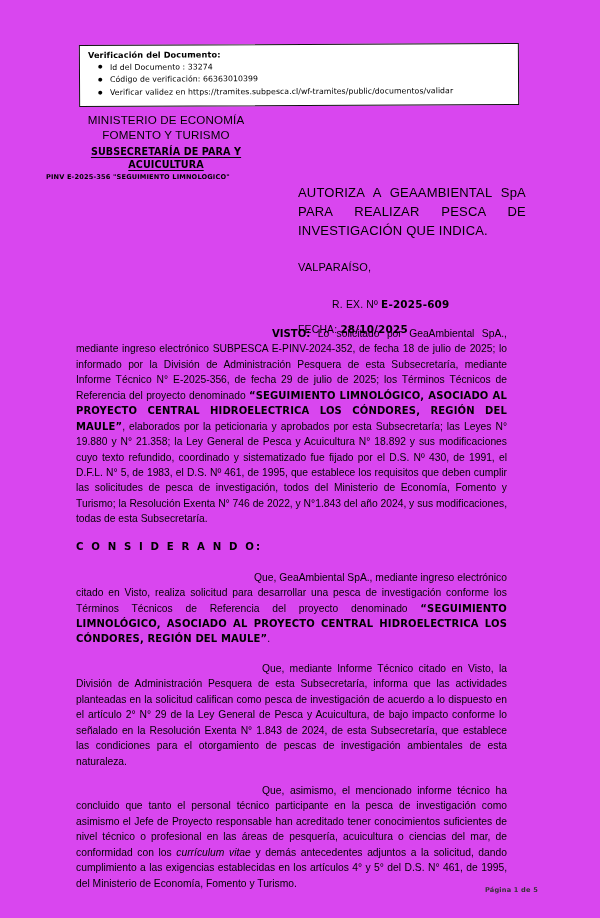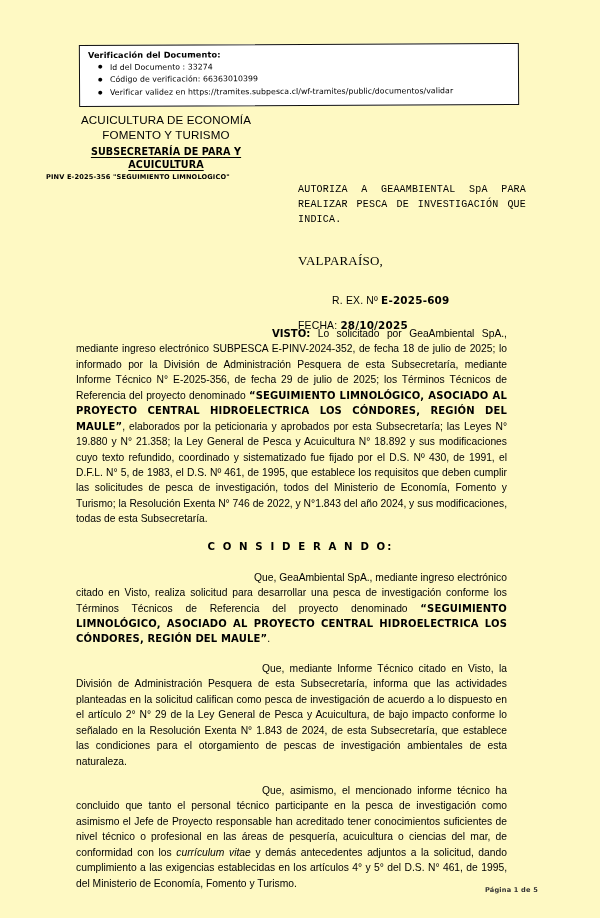--- a/index.html
+++ b/index.html
@@ -13,21 +13,21 @@
     font-family: "DejaVu Sans", sans-serif;
     color: #000000;
     position: relative;
     overflow: hidden;
   }
 
   .page {
     position: relative;
     width: 600px;
     height: 918px;
-    background: #fef9c3;
+    background: #d946ef;
   }
 
   
   .verif-box {
     position: absolute;
     left: 79px;
     top: 44px;
     width: 440px;
     box-sizing: border-box;
     border: 1.6px solid #111;
@@ -106,32 +106,32 @@
   }
 
   
   .right-block {
     position: absolute;
     left: 298px;
     top: 183px;
     width: 228px;
   }
   .subject {
-    font-family: Liberation Mono, monospace;
-    font-size: 10px;
+    font-family: Liberation Sans, sans-serif;
+    font-size: 13px;
     line-height: 1.48;
     text-align: justify;
     text-align-last: left;
     letter-spacing: 0.2px;
   }
   .place {
-    font-family: Liberation Serif, serif;
-    font-size: 13px;
-    letter-spacing: 0.2px;
-    margin-top: 26px;
+    font-family: Liberation Sans, sans-serif;
+    font-size: 11px;
+    letter-spacing: 0.2px;
+    margin-top: 20px;
   }
   .resline {
     font-family: "Liberation Sans", sans-serif;
     font-size: 10.4px;
     letter-spacing: 0.2px;
     margin-top: 25px;
     padding-left: 34px;
   }
   .resline .val {
     font-family: "DejaVu Sans", sans-serif;
@@ -176,21 +176,21 @@
     font-size: 10.0px;
     letter-spacing: 0.15px;
   }
   .ital { font-style: italic; }
 
   .considerando {
     font-family: "DejaVu Sans", sans-serif;
     font-weight: bold;
     font-size: 10.2px;
     letter-spacing: 2.1px;
-    text-align: center;
+    text-align: left;
     margin: 6px 0 18px 0;
   }
 
   .indent-200 { display: inline-block; width: 196px; }
   .indent-176 { display: inline-block; width: 178px; }
   .indent-186 { display: inline-block; width: 186px; }
 
   
   .footer {
     position: absolute;
@@ -211,21 +211,21 @@
   <div class="verif-box">
     <div class="verif-title">Verificación del Documento:</div>
     <ul class="verif-list">
       <li>Id del Documento : 33274</li>
       <li>Código de verificación: 66363010399</li>
       <li>Verificar validez en https://tramites.subpesca.cl/wf-tramites/public/documentos/validar</li>
     </ul>
   </div>
 
   <div class="ministry">
-    <div class="ministry-line">ACUICULTURA DE ECONOMÍA</div>
+    <div class="ministry-line">MINISTERIO DE ECONOMÍA</div>
     <div class="ministry-line">FOMENTO Y TURISMO</div>
   </div>
 
   <div class="subsec">
     <div class="subsec-line">SUBSECRETARÍA DE PARA Y</div>
     <div class="subsec-line">ACUICULTURA</div>
   </div>
 
   <div class="pinv">PINV E-2025-356 "SEGUIMIENTO LIMNOLOGICO"</div>
 

